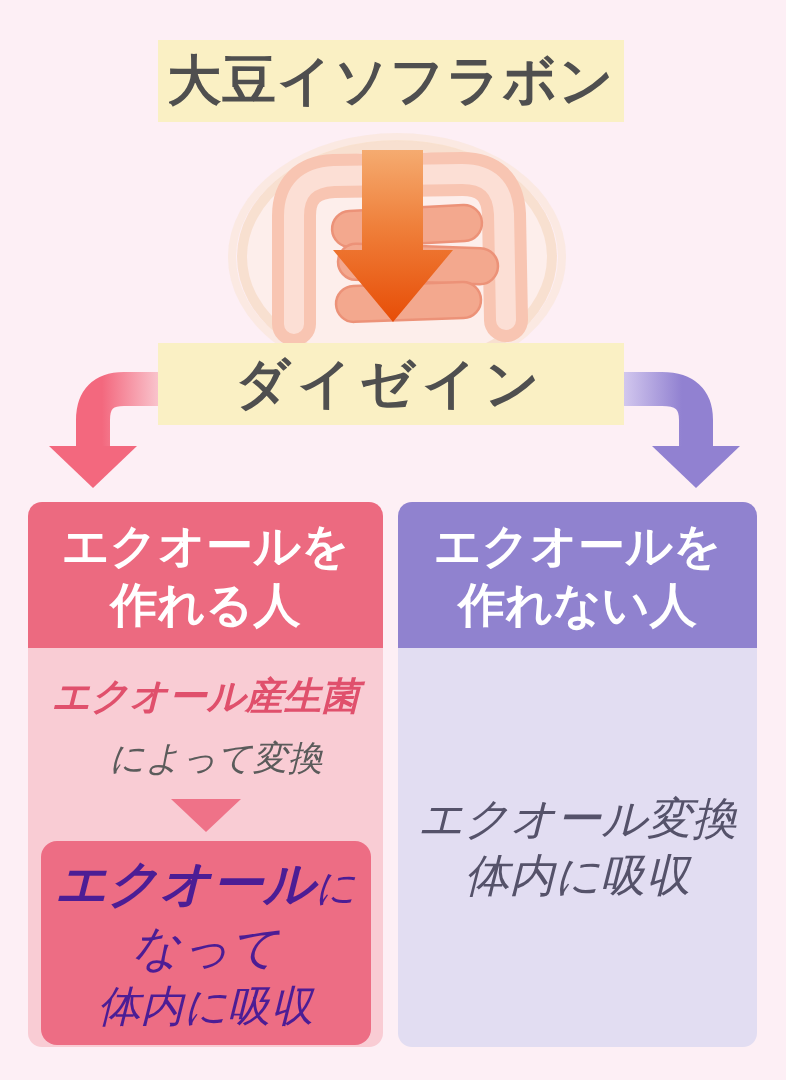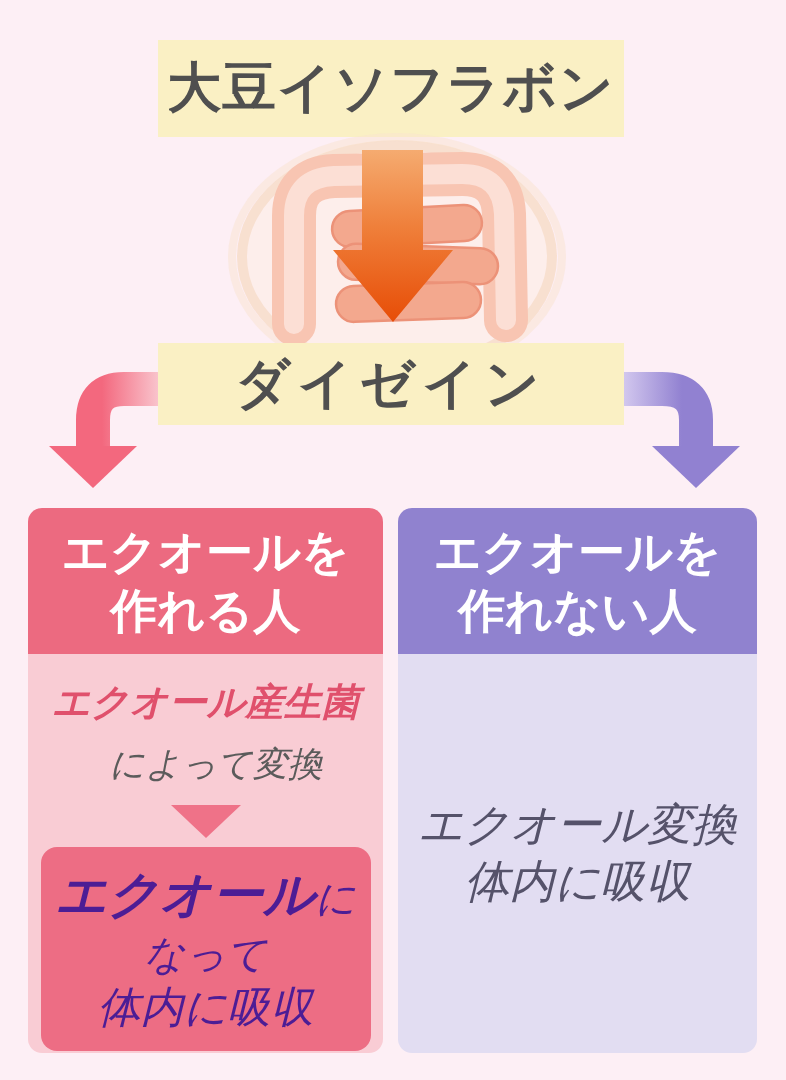--- a/index.html
+++ b/index.html
@@ -13,32 +13,32 @@
   }
   .stage *{box-sizing:border-box;}
 
   
   .banner{
     position:absolute;left:158px;width:466px;
     background:#faf0c4;
     display:flex;align-items:center;justify-content:center;
     color:#4f4f4f;font-weight:bold;text-align:center;
   }
-  .banner.top{top:40px;height:97px;font-size:54px;letter-spacing:1px;}
+  .banner.top{top:40px;height:82px;font-size:54px;letter-spacing:1px;}
   .banner.mid{top:343px;height:82px;font-size:54px;letter-spacing:7px;z-index:5;}
 
   
   .illus{position:absolute;left:210px;top:132px;z-index:1;}
   .big-arrow{position:absolute;left:330px;top:150px;z-index:2;}
   .branch{position:absolute;top:356px;z-index:4;}
   .branch.left{left:36px;}
   .branch.right{left:620px;}
 
   
-  .column{position:absolute;top:502px;z-index:5;display:flex;flex-direction:column;margin-top:6px;}
+  .column{position:absolute;top:502px;z-index:5;display:flex;flex-direction:column;}
   .column.producer{left:28px;width:355px;height:545px;}
   .column.nonproducer{left:398px;width:359px;height:545px;}
   .col-header{
     height:146px;border-radius:14px 14px 0 0;
     display:flex;flex-direction:column;align-items:center;justify-content:center;
     color:#ffffff;font-weight:bold;font-size:47px;line-height:1.26;text-align:center;
   }
   .producer .col-header{background:#ec6a80;}
   .nonproducer .col-header{background:#9082cf;}
   .col-body{flex:1;border-radius:0 0 14px 14px;text-align:center;font-style:italic;}
@@ -56,21 +56,21 @@
     border-top:33px solid #ef7288;
   }
   .result-box{
     width:330px;height:204px;margin:9px auto 0;
     background:#ed6d84;border-radius:16px;color:#4c1d95;
     display:flex;flex-direction:column;align-items:center;justify-content:center;
     line-height:1.3;
   }
   .result-line1{font-size:40px;}
   .result-line1 .big{font-weight:bold;font-size:51px;}
-  .result-line2{font-size:40px;}
+  .result-line2{font-size:48px;}
   .result-line3{font-size:43px;}
 </style>
 </head>
 <body>
 
 <div class="stage">
 
   <svg class="illus" width="372" height="230" viewBox="0 0 372 230" aria-hidden="true">
     <ellipse cx="187" cy="125" rx="155" ry="112" fill="#fdeee9" stroke="#f8ddc8" stroke-width="10" opacity="0.8"></ellipse>
     <ellipse cx="187" cy="125" rx="165" ry="120" fill="none" stroke="#fae4d0" stroke-width="8" opacity="0.5"></ellipse>

